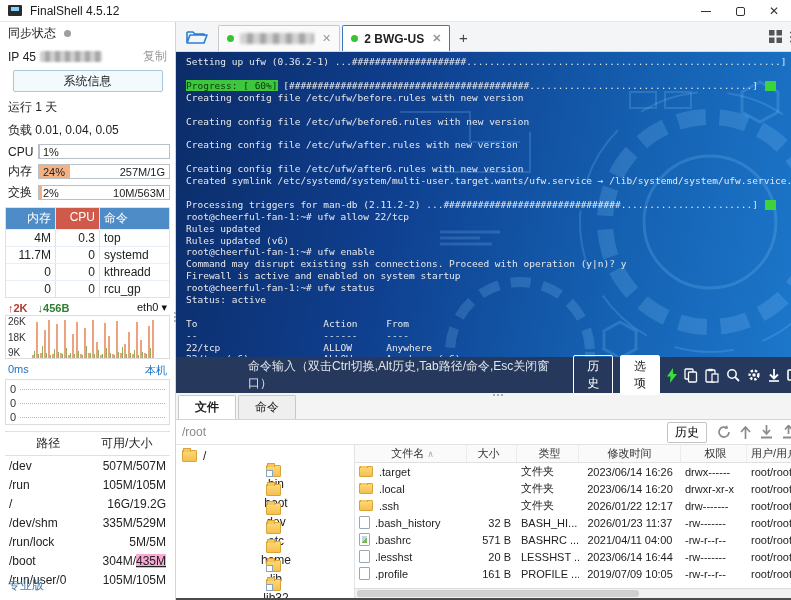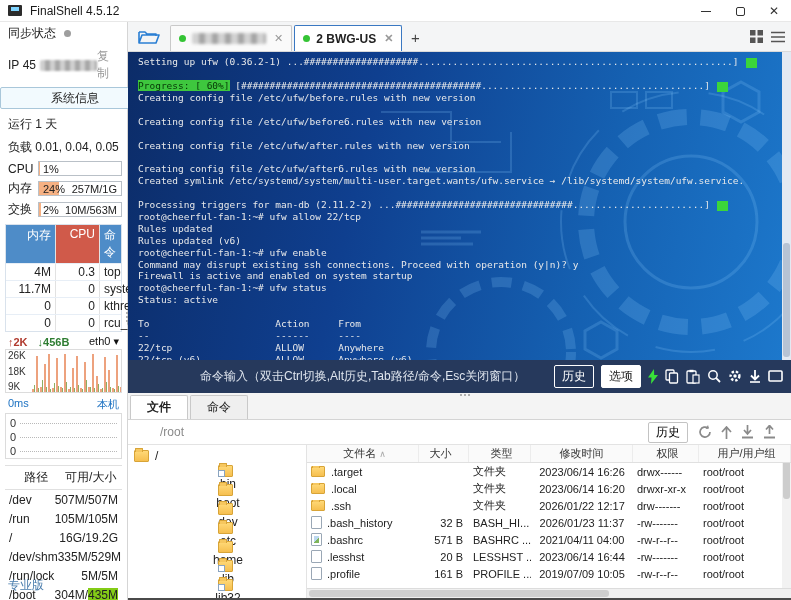--- a/index.html
+++ b/index.html
@@ -12,21 +12,21 @@
   .app-icon:after { content:""; position:absolute; left:3px; top:2px; width:8px; height:4px; background:#7fd4ff; }
   .titlebar .title { font-size:12px; color:#1a1a1a; }
   .win-controls { position:absolute; right:0; top:0; height:22px; display:flex; }
   .win-btn { width:34px; height:22px; display:flex; align-items:center; justify-content:center; color:#333; font-size:12px; }
   .glyph-min { width:10px; height:1px; background:#333; display:inline-block; }
   .glyph-max { width:9px; height:9px; border:1px solid #333; border-radius:2px; display:inline-block; }
 
   .main-row { display:flex; height:578px; }
 
   
-  .sidebar { width:128px; background:#fff; border-right:1px solid #d5d5d5; position:relative; font-size:12px; flex:none; }
+  .sidebar { width:176px; background:#fff; border-right:1px solid #d5d5d5; position:relative; font-size:12px; flex:none; }
   .sb-row { padding:3px 8px; display:flex; align-items:center; }
   .sync-dot { width:7px; height:7px; border-radius:50%; background:#9e9e9e; margin-left:8px; }
   .ip-blur { display:inline-block; width:62px; height:11px; margin-left:4px; border-radius:2px;
              background:repeating-linear-gradient(90deg,#cfcfcf 0 5px,#a8a8a8 5px 10px); filter:blur(1.2px); }
   .copy-link { margin-left:auto; color:#9a9a9a; }
   .sysinfo-btn { display:block; width:150px; margin:2px auto 4px auto; height:22px; background:#f2fafe; border:1px solid #a9c7da; border-radius:2px; font-size:12px; color:#222; text-align:center; line-height:20px; }
   .meter-row { display:flex; align-items:center; padding:2px 5px 2px 8px; }
   .meter-label { width:30px; flex:none; }
   .meter { flex:1; height:15px; border:1px solid #b9c0c7; background:#fff; position:relative; font-size:11px; }
   .meter .fill { position:absolute; left:0; top:0; bottom:0; background:#f6b183; }
@@ -57,21 +57,21 @@
   .ping-box { margin:0 5px; border:1px solid #dcdcdc; padding:2px 4px; height:46px; }
   .ping-row { display:flex; align-items:center; height:14px; font-size:11px; color:#333; }
   .ping-row .dots { flex:1; border-bottom:1px dotted #b9b9b9; margin-left:4px; height:1px; }
 
   .disk-table { margin:6px 5px 0 5px; border-top:1px solid #e0e0e0; }
   .disk-head { display:flex; padding:3px 4px; border-bottom:1px solid #e0e0e0; }
   .disk-head div { flex:1; text-align:center; color:#222; }
   .disk-row { display:flex; padding:2.5px 4px; }
   .disk-row .p { flex:1; }
   .disk-row .v { text-align:right; }
-  .hl-avail { background:#84cc16;text-decoration:underline; }
+  .hl-avail { background:#f9a8d4;text-decoration:underline; }
   .edition { position:absolute; bottom:6px; left:8px; color:#4a7dad; }
   .sb-splitter { position:absolute; right:-1px; top:290px; width:3px; height:22px; display:flex; flex-direction:column; gap:2px; align-items:center; }
   .sb-splitter i { width:2px; height:2px; background:#9a9a9a; border-radius:50%; }
 
   
   .content { flex:1; display:flex; flex-direction:column; }
 
   .tabbar { height:33px; background:#f4f5f6; display:flex; align-items:flex-end; padding:0 4px; position:relative; border-bottom:1px solid #d9d9d9; }
   .openfolder-btn { align-self:center; margin:0 10px 0 6px; }
   .tab { height:26px; display:flex; align-items:center; padding:0 8px; border:1px solid #c9c9c9; border-bottom:none; background:#fafafa; margin-right:2px; font-size:12px; border-radius:2px 2px 0 0; }
@@ -104,21 +104,21 @@
   .cmd-btn.selected { background:#fff; color:#222; }
   .cmd-splitter { position:absolute; bottom:-3px; left:50%; display:flex; gap:2px; }
   .cmd-splitter i { width:2px; height:2px; background:#999; border-radius:50%; }
 
   
   .filepanel { flex:1; background:#fff; display:flex; flex-direction:column; border-bottom:2px solid #4a4a4a; }
   .fp-tabs { height:27px; background:#f4f4f4; display:flex; align-items:flex-end; padding-left:2px; border-bottom:1px solid #d4d4d4; }
   .fp-tab { height:24px; padding:0 16px; display:flex; align-items:center; border:1px solid #c9c9c9; border-bottom:none; background:#efefef; margin-right:2px; border-radius:2px 2px 0 0; }
   .fp-tab.active { background:#fff; font-weight:bold; }
   .fp-path { height:25px; display:flex; align-items:center; padding:0 6px; border-bottom:1px solid #e3e3e3; }
-  .fp-path .path-text { color:#8a8a8a; flex:1;margin-left:26px; }
+  .fp-path .path-text { color:#8a8a8a; flex:1; }
   .fp-path .hist-btn { border:1px solid #c3c3c3; background:#fff; padding:1px 7px; font-size:12px; border-radius:2px; margin-right:10px; }
   .fp-path .picon { margin-right:9px; }
   .fp-body { flex:1; display:flex; overflow:hidden; position:relative; }
   .tree { width:178px; flex:none; overflow:hidden; padding-top:1px; position:relative; }
   .tree-item { height:19px; display:flex; align-items:center; padding-left:6px; }
   .tree-item.child { padding-left:22px;flex-direction:column; }
   .folder-ico { width:15px; height:12px; background:linear-gradient(#ffd978,#f6bf4f); border:1px solid #d8a437; border-radius:1px; position:relative; margin-right:6px; flex:none; }
   .folder-ico:before { content:""; position:absolute; top:-3px; left:0; width:6px; height:3px; background:#f6c75f; border:1px solid #d8a437; border-bottom:none; border-radius:1px 1px 0 0; }
   .folder-ico.link:after { content:""; position:absolute; left:-1px; bottom:-1px; width:5px; height:5px; background:#fff; border:1px solid #8aa4c0; }
   .tree-scroll { position:absolute; right:0; top:0; bottom:0; width:9px; background:#f2f2f2; }

